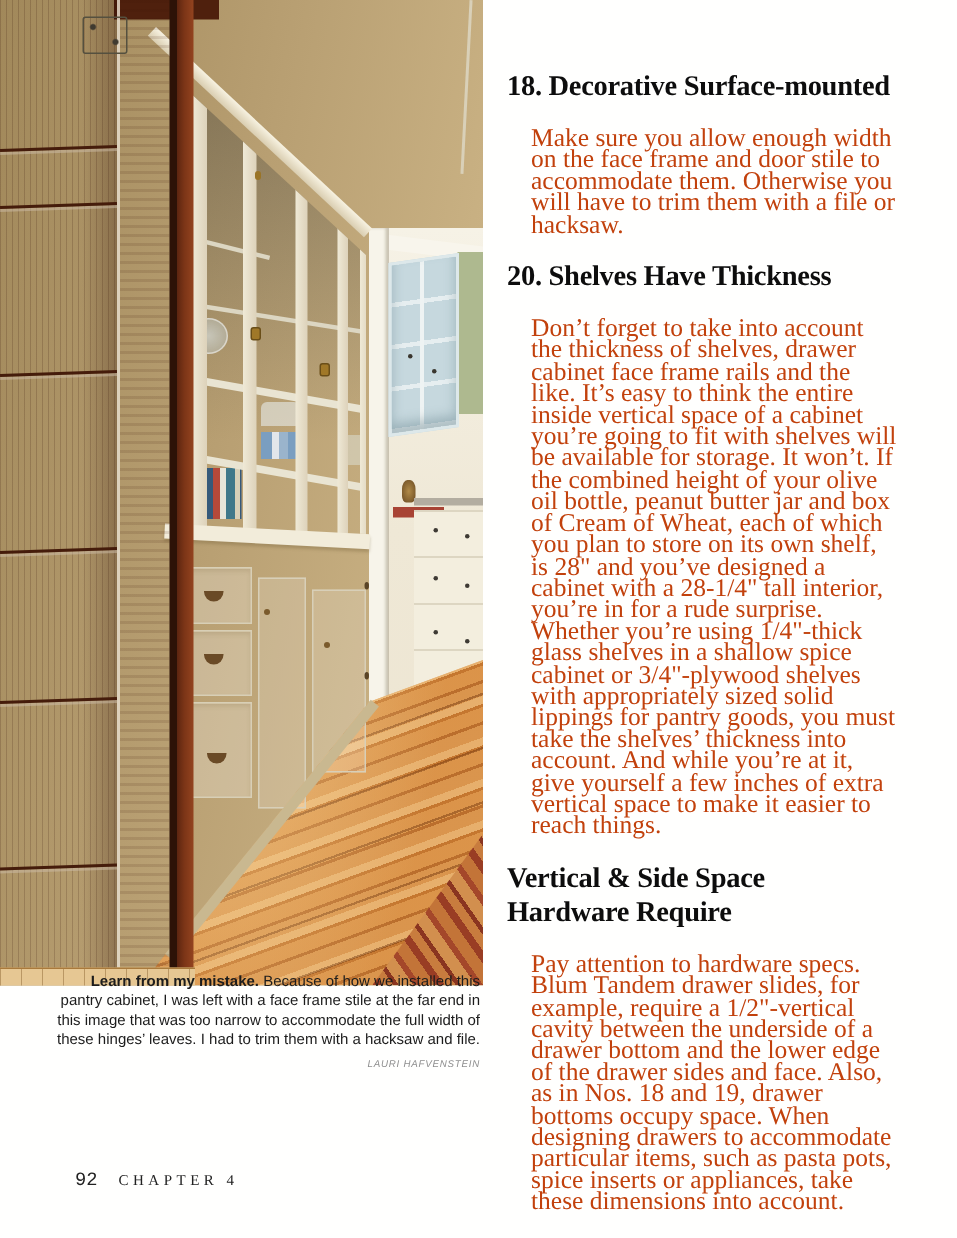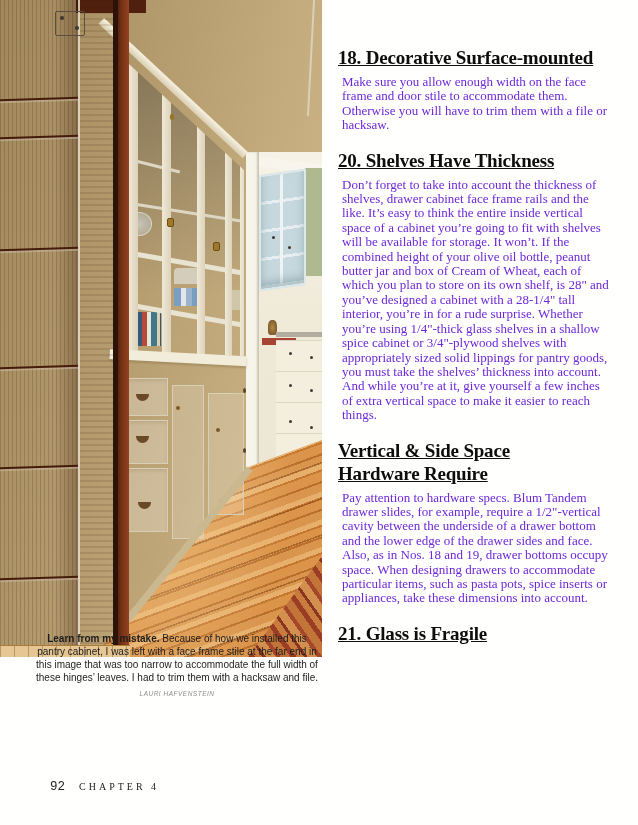--- a/index.html
+++ b/index.html
@@ -81,31 +81,31 @@
       box-shadow:0 2px 0 rgba(205,190,170,.5);transform:rotate(-2deg);}
   .ph-hinge{left:55px;top:11px;width:28px;height:23px;border-radius:2px;
       background:linear-gradient(135deg,#8c8678,#6e685c);border:1px solid #55503f;
       background-image:radial-gradient(circle at 6px 6px,#3f3a30 1.5px,transparent 2.5px),
         radial-gradient(circle at 21px 16px,#3f3a30 1.5px,transparent 2.5px);}
   .ph-threshold{left:0;top:645px;width:130px;height:12px;background:#e6c793;
       border-top:1px solid #a97a3c;
       background-image:repeating-linear-gradient(90deg,rgba(120,80,30,.4) 0 1px,transparent 1px 14px);}
 
   
-  .caption{position:absolute;left:34px;top:632px;width:286px;text-align:center;
+  .caption{position:absolute;left:34px;top:648px;width:286px;text-align:right;
       font-family:"Liberation Sans",sans-serif;font-size:10px;line-height:13px;color:#1c1c1c;}
   .caption b{font-weight:bold;}
   .credit{margin-top:3px;font-size:6.5px;font-style:italic;color:#8f8f8f;letter-spacing:.5px;}
 
   
   .column{position:absolute;left:338px;top:46px;width:276px;}
   .column h2{font-size:19px;line-height:23px;font-weight:bold;margin:16px 0 6px;color:#0d0d0d;letter-spacing:-.2px;}
-  .column h2 span{display:block;text-decoration:underline;}
+  .column h2 span{display:block;}
   .column .sec:first-child h2{margin-top:0;}
-  .column p{margin:4px;font-size:13px;line-height:14.4px;color:#6d28d9;}
+  .column p{margin:16px;font-size:17px;line-height:14.4px;color:#c2410c;}
 
   
   .footer{position:absolute;left:50px;top:780px;display:flex;align-items:baseline;gap:14px;color:#222;}
   .pagenum{font-size:12.5px;font-family:Liberation Mono, monospace;}
   .chapter{font-size:10px;letter-spacing:3px;font-variant:small-caps;}
 </style>
 </head>
 <body>
 
 <div class="page">

